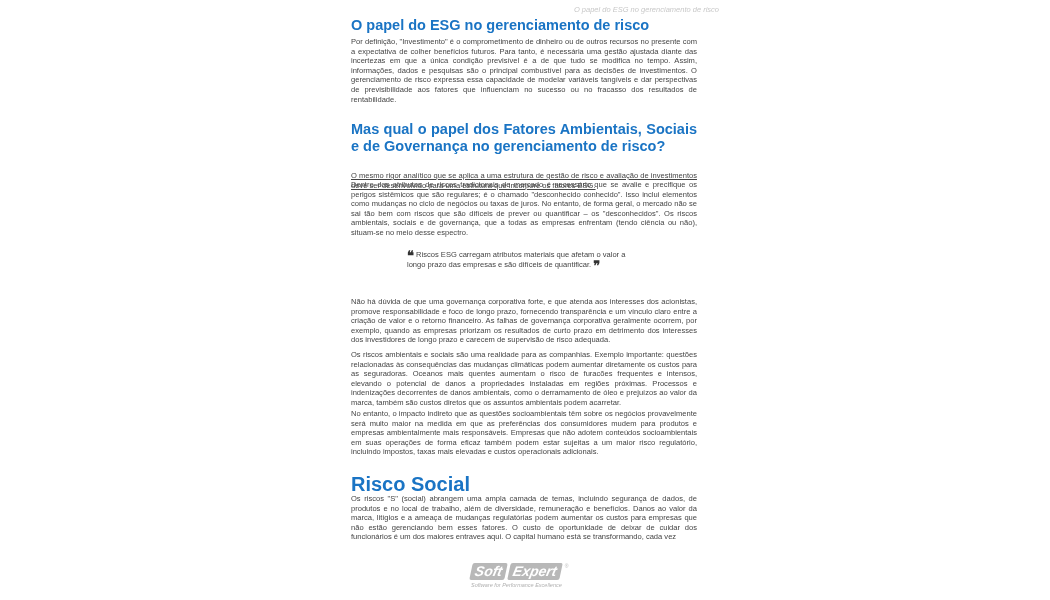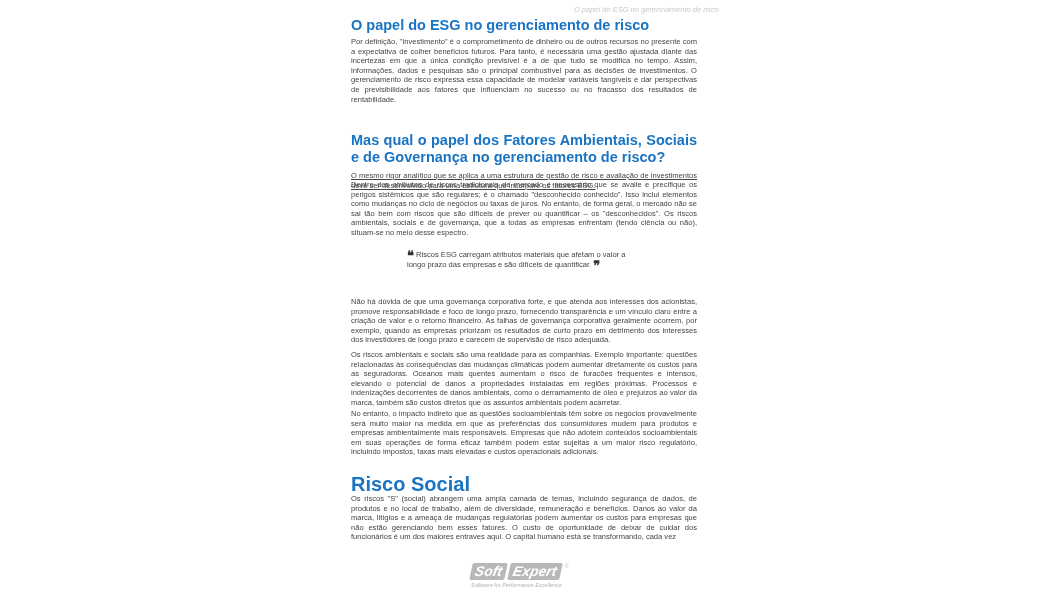--- a/index.html
+++ b/index.html
@@ -37,21 +37,21 @@
     }
     .h1-title {
       position: absolute;
       top: 16px;
       left: 0;
       font-size: 14.5px;
       line-height: 18px;
     }
     .h2-title {
       position: absolute;
-      top: 132px;
+      top: 121px;
       left: 0;
       width: 346px;
       font-size: 14.5px;
       line-height: 17px;
       text-align: justify;
     }
     .h3-title {
       position: absolute;
       top: 475px;
       left: 0;

